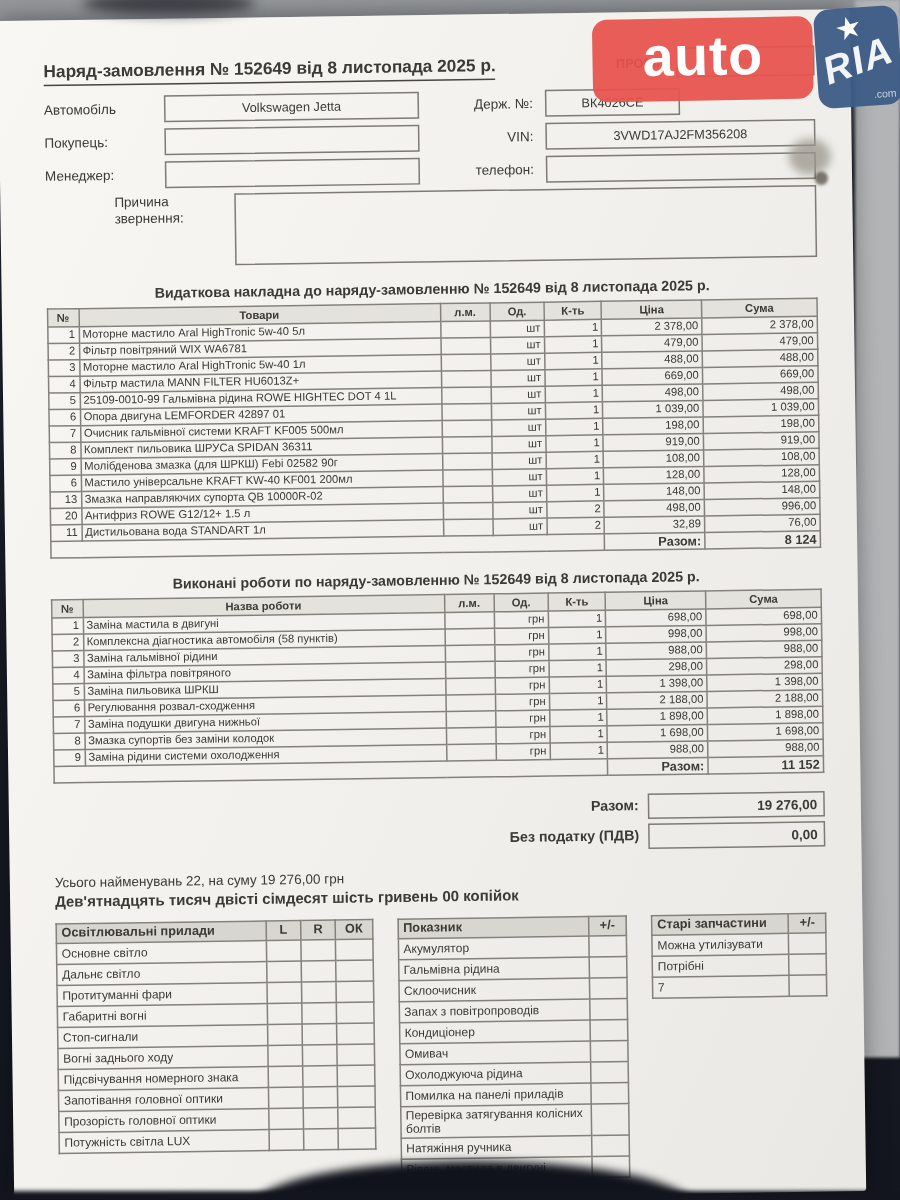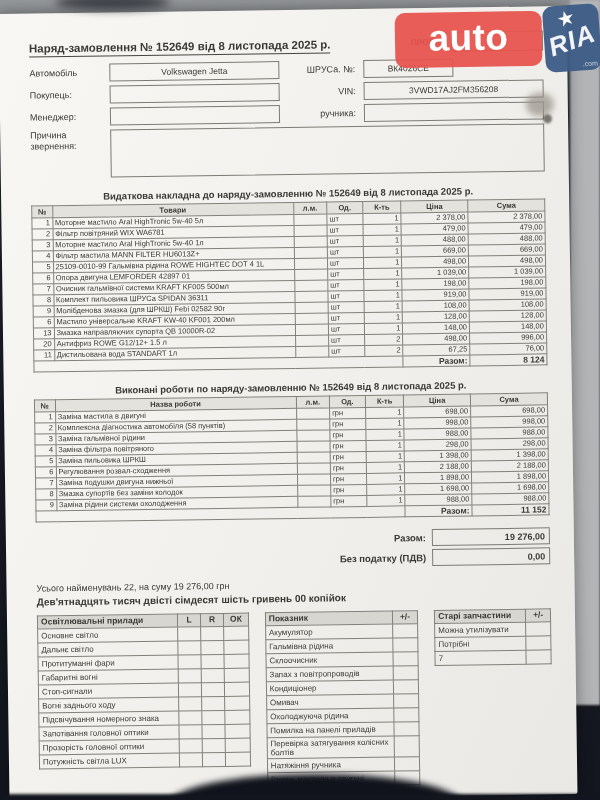--- a/index.html
+++ b/index.html
@@ -36,30 +36,30 @@
   .mbox { width:90px; height:18px; border:1px solid #7d7b74; display:flex; align-items:center; justify-content:center; font-size:6.5px; color:#6e6c65; font-weight:normal; }
 
   .frow { display:flex; align-items:center; margin-bottom:4px; font-size:9px; }
   .flabel { width:80px; flex-shrink:0; }
   .fbox { height:16px; border:1px solid #7d7b74; display:flex; align-items:center; justify-content:center; font-size:8.5px; }
   .fbox.left { width:168px; }
   .rlabel { width:62px; text-align:right; padding-right:8px; margin-left:14px; flex-shrink:0; }
   .fbox.plate { width:88px; }
   .fbox.wide { flex:1; }
   .frow.reason { align-items:flex-start; margin-top:2px; }
-  .flabel.reason { line-height:1.25; }
+  .flabel.reason { line-height:1.25;margin-left:46px; }
   .fbox.reason { flex:1; height:46px; }
 
   
   .tbl-title { text-align:center; font-weight:bold; font-size:9.5px; margin:13px 0 3px 0; }
   table.items { width:100%; border-collapse:collapse; font-size:7.5px; table-layout:fixed; }
   table.items th, table.items td { border:1px solid #83817a; padding:0 2px; height:10px; line-height:1.05; overflow:hidden; white-space:nowrap; }
   table.items th { font-weight:bold; text-align:center; background:#e4e2dc; height:11px; }
   .c-num { width:4%; } .c-name { width:47%; } .c-lm { width:6.5%; } .c-od { width:7%; } .c-qty { width:7.5%; } .c-price { width:13%; } .c-sum { width:15%; }
-  td.n { text-align:right; } td.nm { text-align:left; } td.u { text-align:left; } td.q { text-align:right; } td.p, td.s { text-align:right; }
+  td.n { text-align:right; } td.nm { text-align:left; } td.u { text-align:right; } td.q { text-align:right; } td.p, td.s { text-align:right; }
   td.blank { border:none; background:transparent; }
   td.tot-label { font-weight:bold; text-align:right; font-size:8.5px; }
   td.tot-val { font-weight:bold; text-align:right; font-size:8.5px; }
 
   
   .grand { display:flex; flex-direction:column; align-items:flex-end; margin-top:12px; gap:3px; }
   .grow { display:flex; align-items:center; font-size:9.5px; font-weight:bold; }
   .gbox { width:112px; height:15px; border:1px solid #7d7b74; display:flex; align-items:center; justify-content:flex-end; padding-right:4px; margin-left:6px; font-size:9px; }
 
   .items-line { font-size:9px; margin-top:12px; }
@@ -90,33 +90,33 @@
         <div class="doc-title">Наряд-замовлення № 152649 від 8 листопада 2025 р.</div>
         <div class="mileage">
           <span>ПРОБІГ:</span>
           <span class="mbox">КМ</span>
         </div>
       </div>
 
       <div class="frow">
         <span class="flabel">Автомобіль</span>
         <span class="fbox left">Volkswagen Jetta</span>
-        <span class="rlabel">ШРУСа. №:</span>
+        <span class="rlabel">Держ. №:</span>
         <span class="fbox plate">ВК4026СЕ</span>
       </div>
       <div class="frow">
         <span class="flabel">Покупець:</span>
         <span class="fbox left"></span>
         <span class="rlabel">VIN:</span>
         <span class="fbox wide">3VWD17AJ2FM356208</span>
       </div>
       <div class="frow">
         <span class="flabel">Менеджер:</span>
         <span class="fbox left"></span>
-        <span class="rlabel">ручника:</span>
+        <span class="rlabel">телефон:</span>
         <span class="fbox wide"></span>
       </div>
       <div class="frow reason">
         <span class="flabel reason">Причина звернення:</span>
         <span class="fbox reason"></span>
       </div>
 
       <div class="tbl-title">Видаткова накладна до наряду-замовленню № 152649 від 8 листопада 2025 р.</div>
       <table class="items">
         <colgroup>
@@ -260,21 +260,21 @@
               <td class="p">498,00</td>
               <td class="s">996,00</td>
             </tr>
 
             <tr>
               <td class="n">11</td>
               <td class="nm">Дистильована вода STANDART 1л</td>
               <td class="u"></td>
               <td class="u">шт</td>
               <td class="q">2</td>
-              <td class="p">67,25</td>
+              <td class="p">32,89</td>
               <td class="s">76,00</td>
             </tr>
 
           <tr>
             <td class="blank" colspan="5"></td>
             <td class="tot-label">Разом:</td>
             <td class="tot-val">8 124</td>
           </tr>
         </tbody>
       </table>

